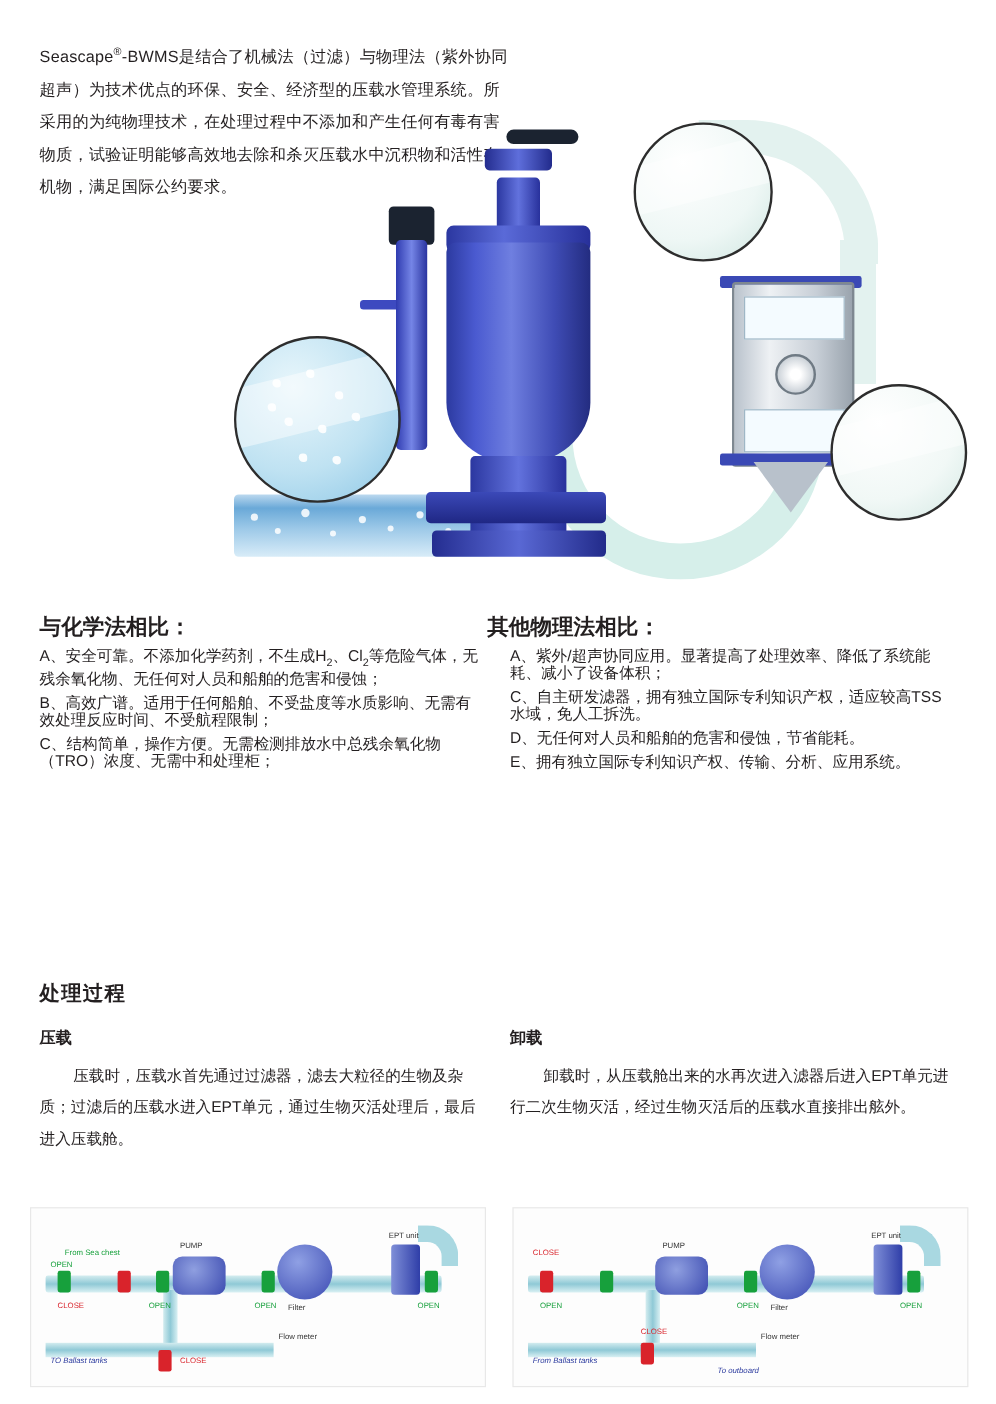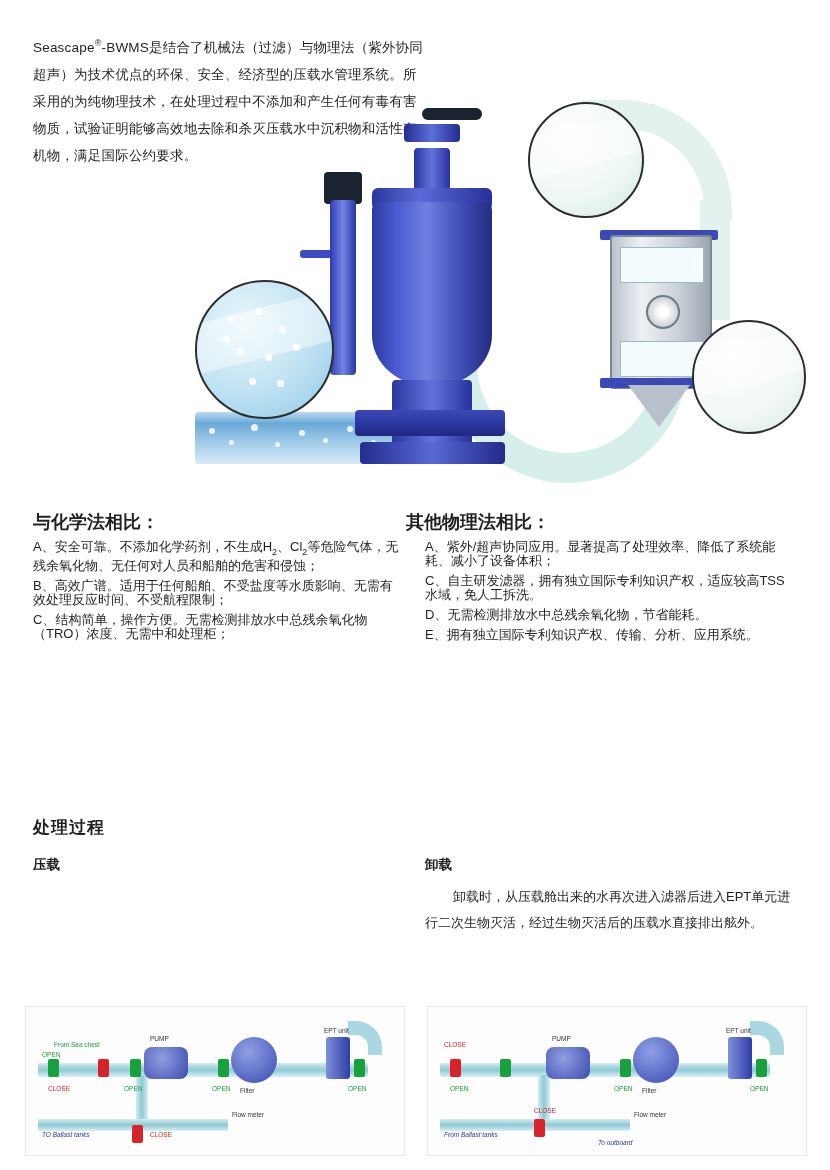--- a/index.html
+++ b/index.html
@@ -520,31 +520,34 @@
   </div>
 
   <div class="col col-right">
     <p>
       <span>A、</span><span>紫外/超声协同应用。显著提高了处理效率、降低了系统能耗、减小了设备体积；</span>
     </p>
     <p>
       <span>C、</span><span>自主研发滤器，拥有独立国际专利知识产权，适应较高TSS水域，免人工拆洗。</span>
     </p>
     <p>
-      <span>D、</span><span>无需检测排放水中总残余氧化物，节省能耗。</span>
+      <span>D、</span><span>无任何对人员和船舶的危害和侵蚀，节省能耗。</span>
     </p>
     <p>
       <span>E、</span><span>拥有独立国际专利知识产权、传输、分析、应用系统。</span>
     </p>
   </div>
 
   <div class="process-title">处理过程</div>
   <div class="sub-title sub-ballast">压载</div>
   <div class="sub-title sub-deballast">卸载</div>
 
+  <div class="proc-text proc-left">
+    <p>压载时，压载水首先通过过滤器，滤去大粒径的生物及杂质；过滤后的压载水进入EPT单元，通过生物灭活处理后，最后进入压载舱。</p>
+  </div>
   <div class="proc-text proc-right">
     <p>卸载时，从压载舱出来的水再次进入滤器后进入EPT单元进行二次生物灭活，经过生物灭活后的压载水直接排出舷外。</p>
   </div>
 
   <div class="flow flow-left">
     <div class="mainpipe"></div>
     <div class="elbow"></div>
     <div class="branch"></div>
     <div class="lowpipe"></div>
     <div class="pump"></div>

